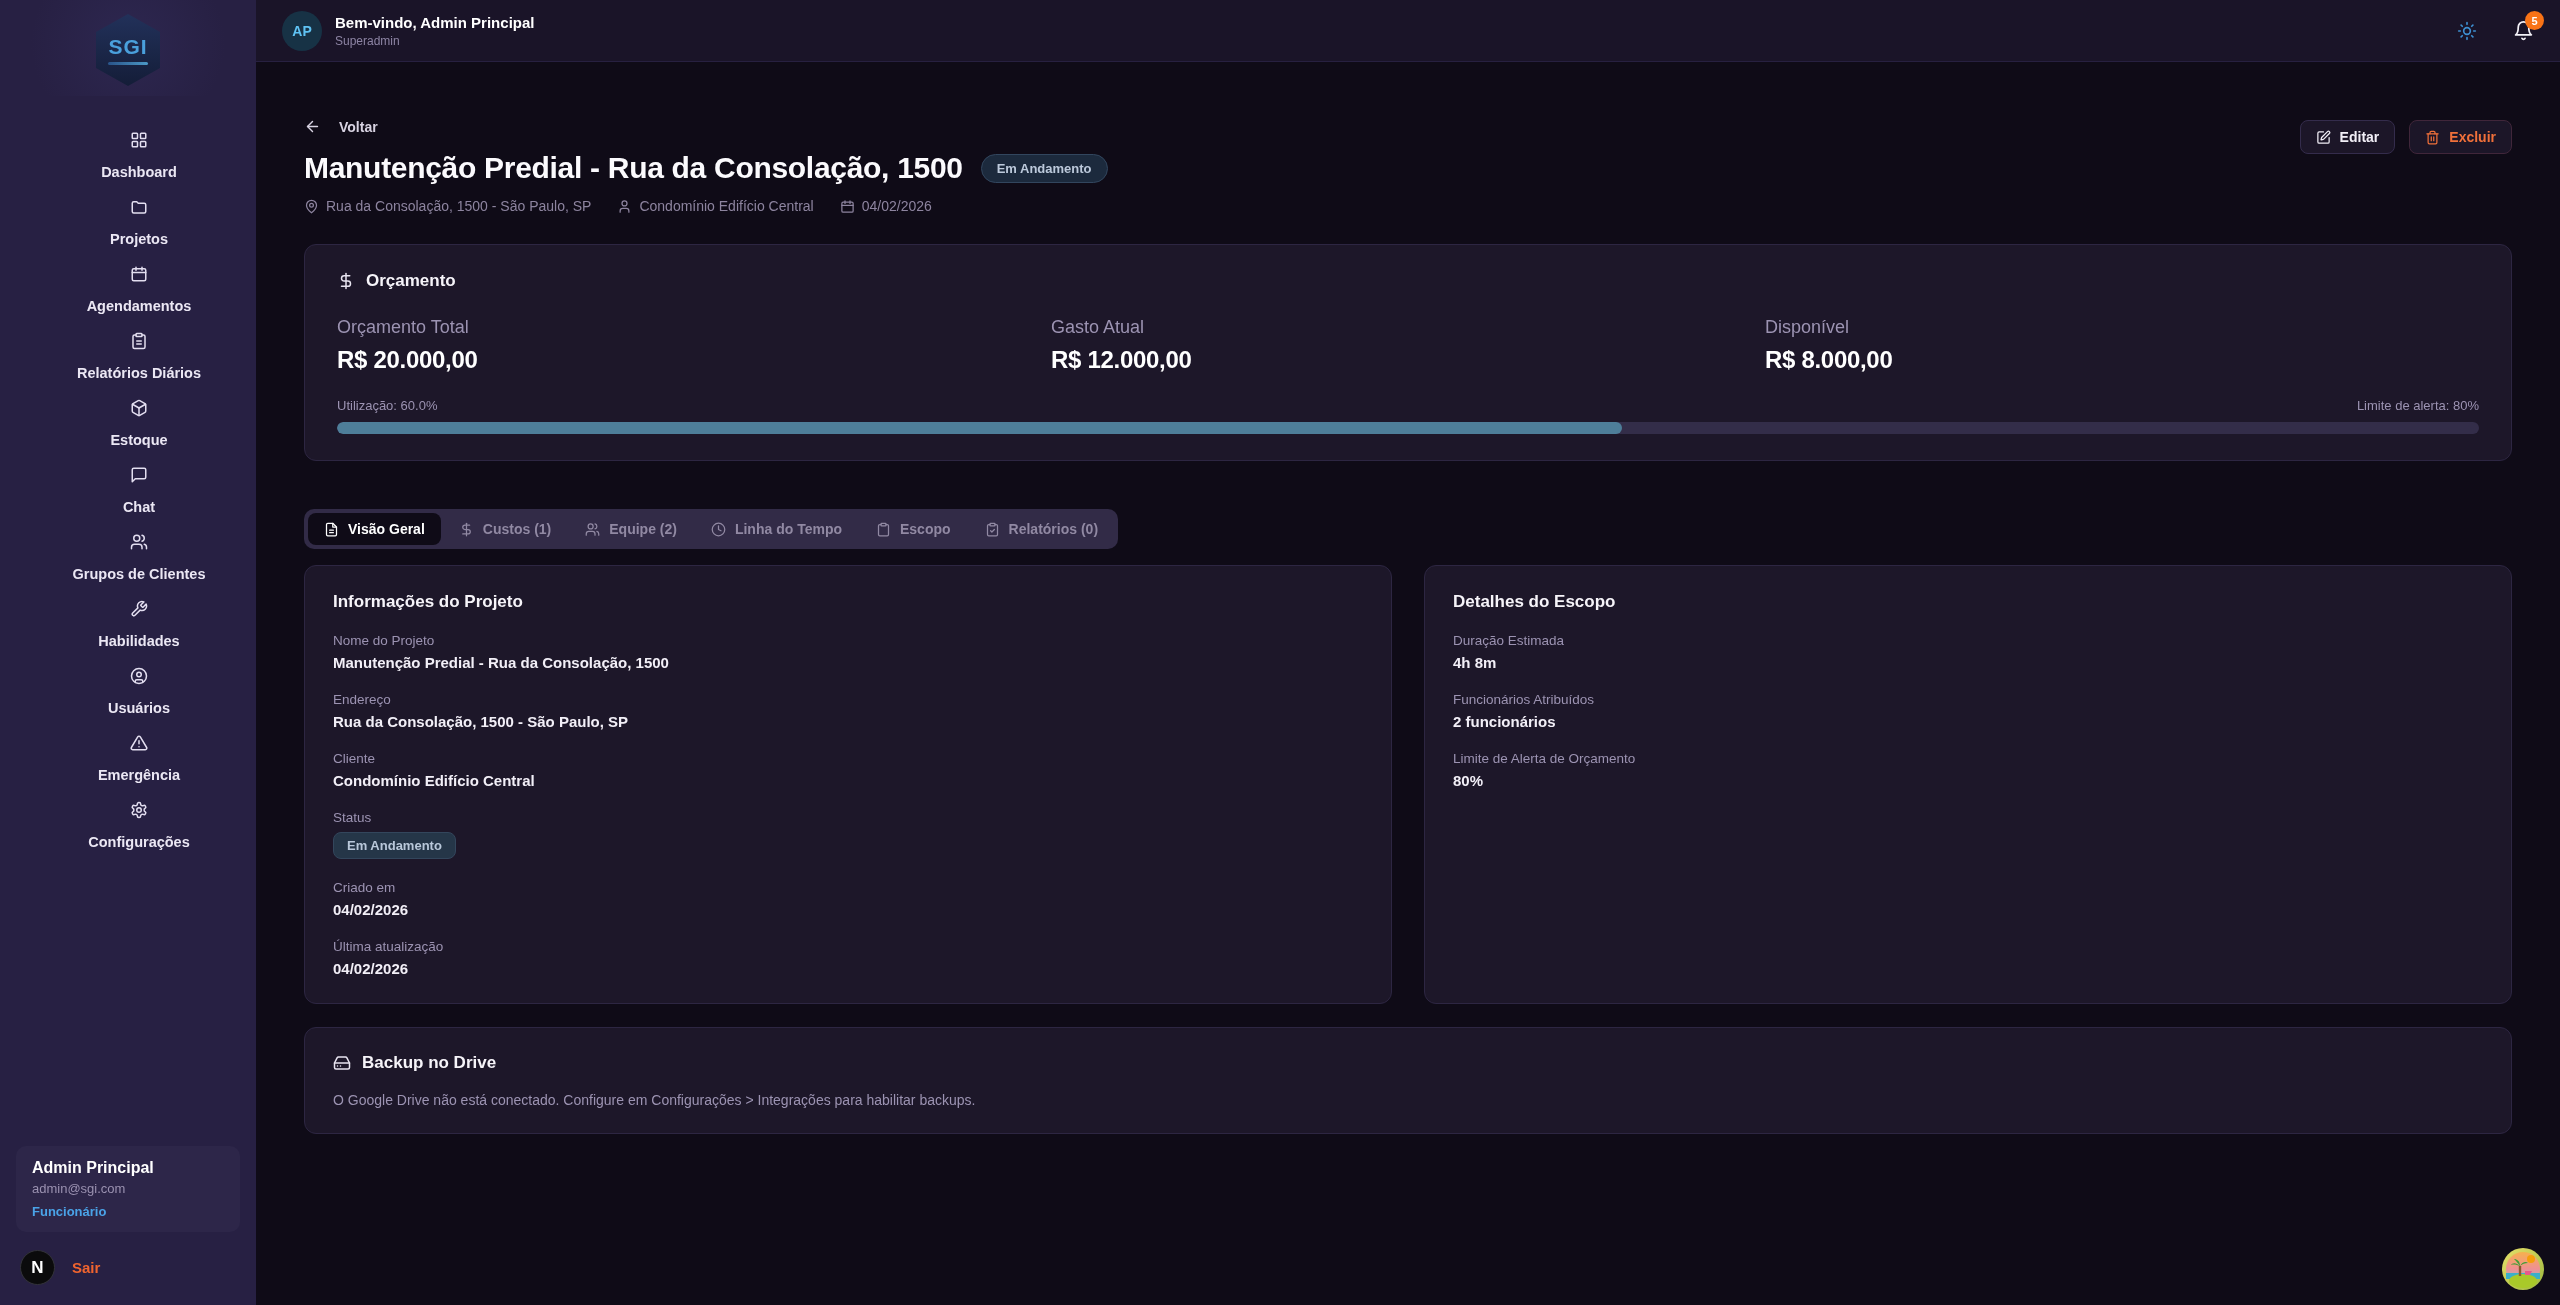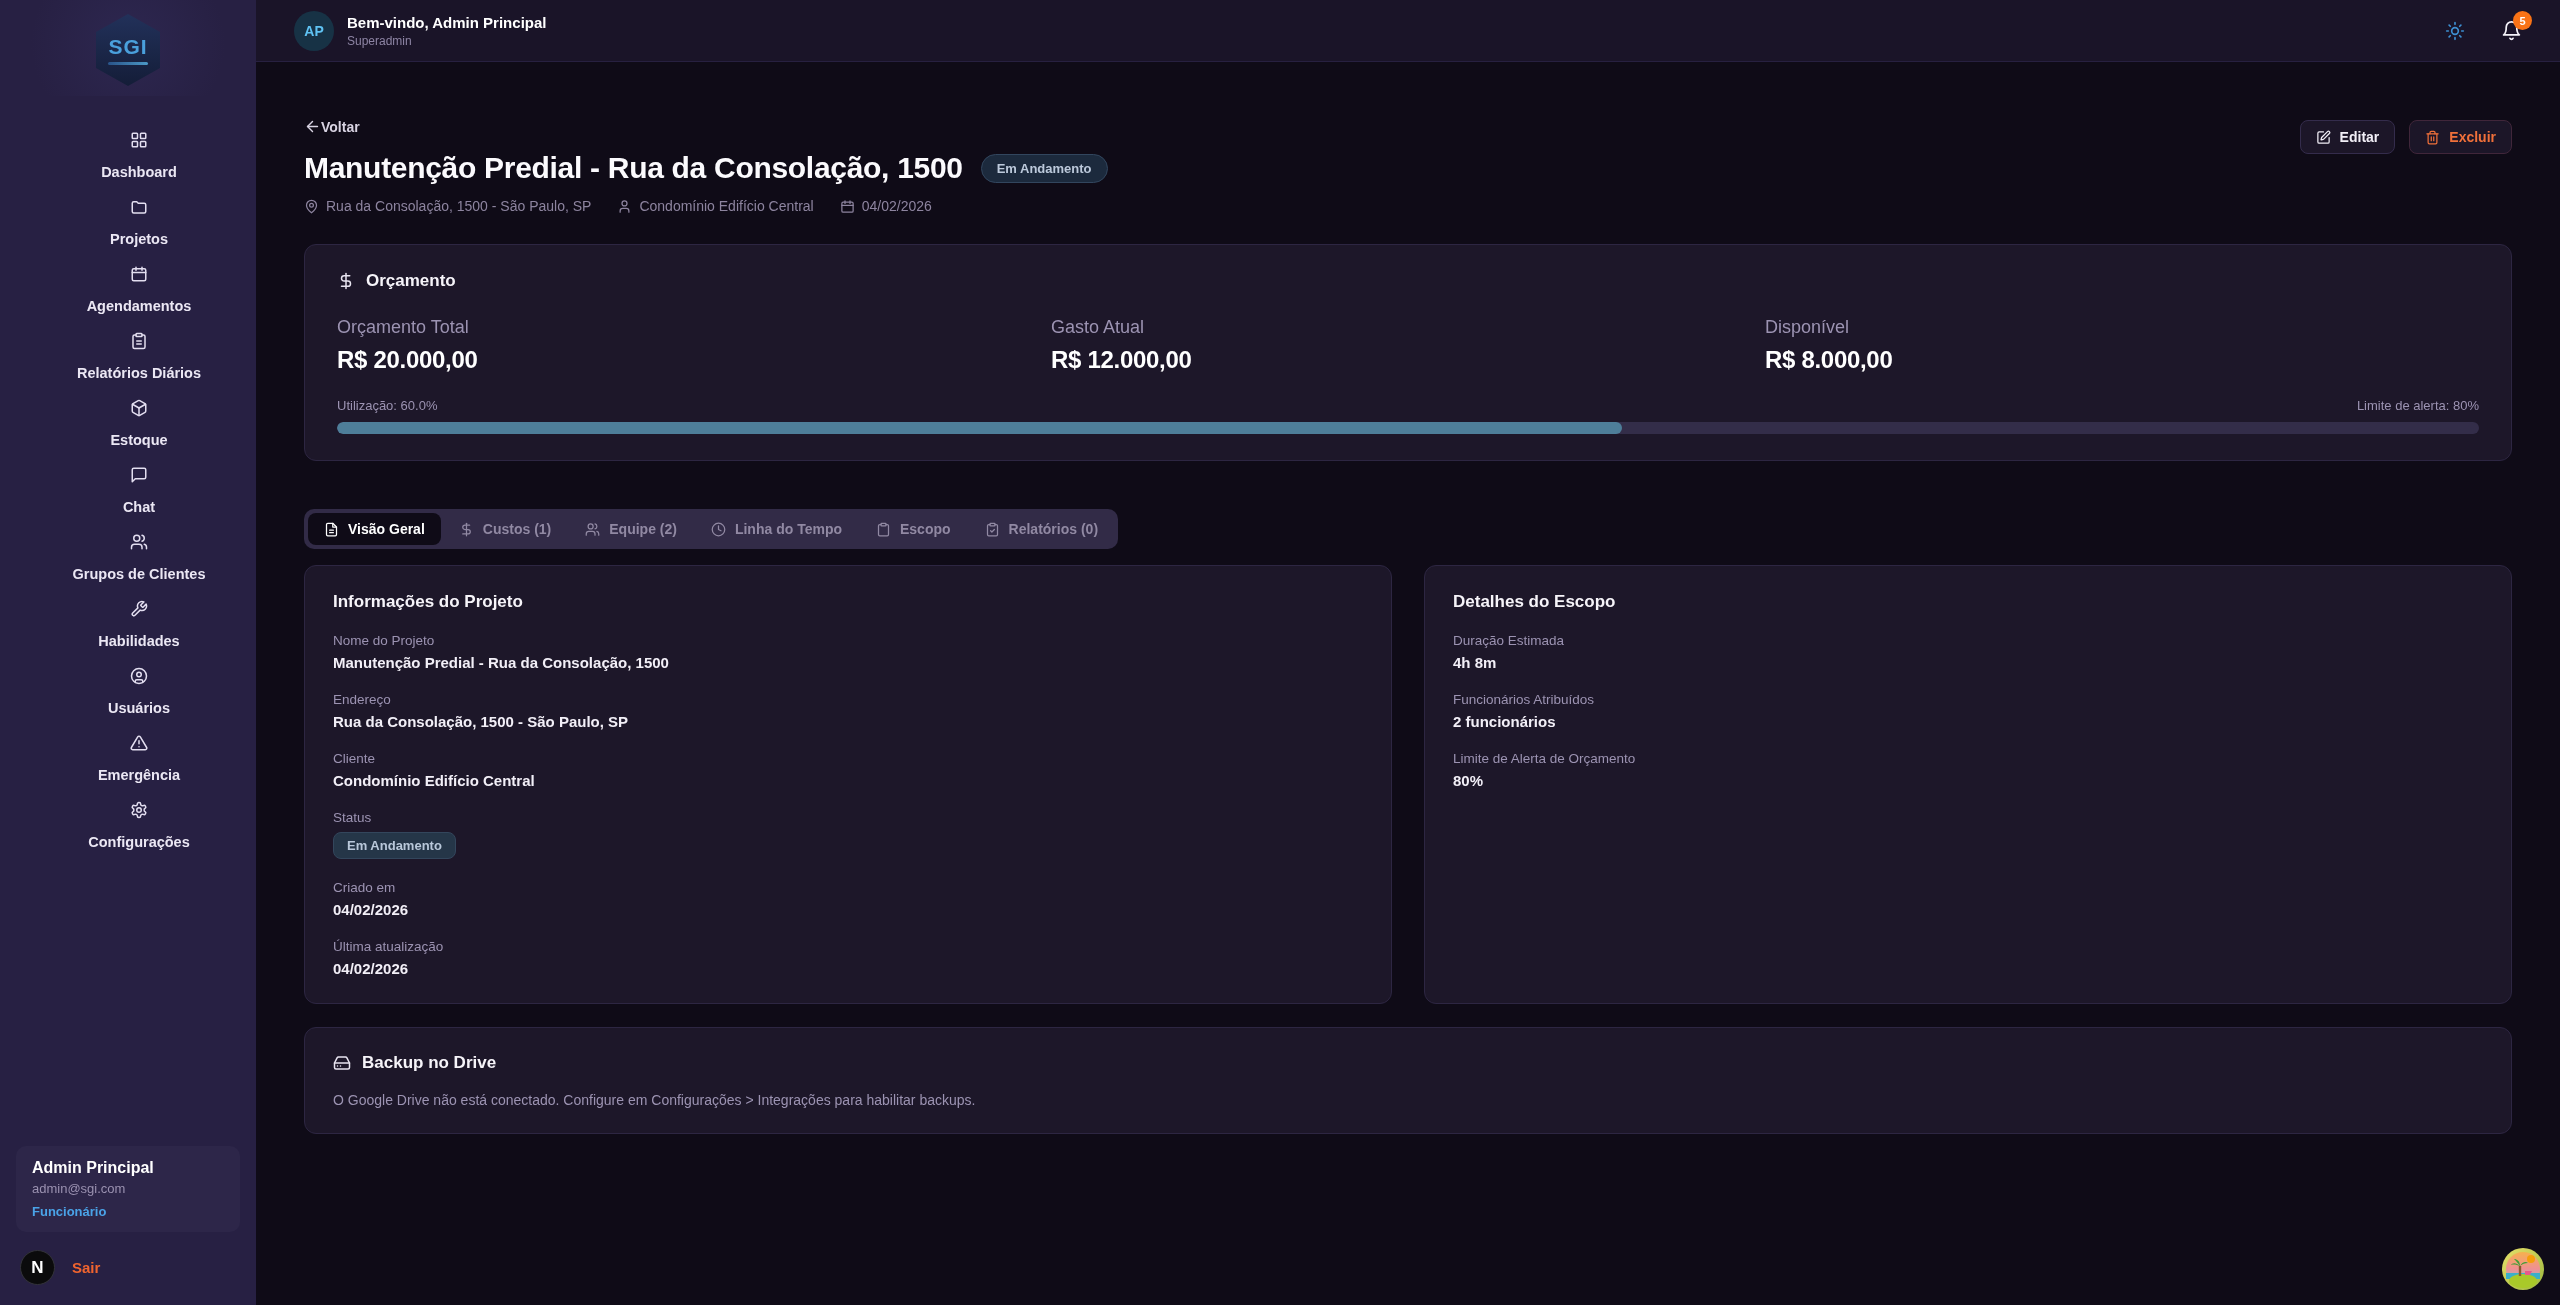--- a/index.html
+++ b/index.html
@@ -54,21 +54,21 @@
   }
   .logout-label { color:#f0642f; font-size:15px; font-weight:600; cursor:pointer; }
 
   
   .right-col { flex:1; display:flex; flex-direction:column; height:100%; }
 
   .topbar {
     height:62px; min-height:62px; background:#1a1428;
     border-bottom:1px solid #272040;
     display:flex; align-items:center; justify-content:space-between;
-    padding:0 38px;
+    padding:0 26px;
   }
   .topbar-left { display:flex; align-items:center; gap:13px; }
   .avatar {
     width:40px; height:40px; border-radius:50%;
     background:#173245; color:#5fc2f2;
     display:flex; align-items:center; justify-content:center;
     font-size:14px; font-weight:700; cursor:pointer;
   }
   .greet { font-size:15px; font-weight:700; color:#ffffff; }
   .greet-sub { font-size:12px; color:#8d84a4; margin-top:3px; }
@@ -78,21 +78,21 @@
   .notif-badge {
     position:absolute; top:-9px; right:-10px;
     min-width:19px; height:19px; border-radius:50%;
     background:#f97316; color:#fff; font-size:11px; font-weight:700;
     display:flex; align-items:center; justify-content:center;
   }
 
   .main { flex:1; padding:56px 48px 0; position:relative; overflow:hidden; }
 
   .page-head { display:flex; justify-content:space-between; align-items:flex-start; }
-  .back-row { display:flex; align-items:flex-end; color:#d8d3e2; cursor:pointer; }
+  .back-row { display:flex; align-items:flex-end; gap:18px; color:#d8d3e2; cursor:pointer; }
   .back-row .back-label { font-size:14px; font-weight:600; }
   .title-row { display:flex; align-items:center; gap:18px; margin-top:16px; }
   .page-title { font-size:30px; font-weight:800; color:#fbfafd; letter-spacing:-.3px; }
   .status-pill {
     background:#1c2a3d; border:1px solid #32465e; color:#bcc9db;
     font-size:13px; font-weight:600; border-radius:999px; padding:6px 15px;
   }
   .meta-row { display:flex; align-items:center; gap:26px; margin-top:13px; color:#8d849f; font-size:14px; }
   .meta-item { display:flex; align-items:center; gap:7px; }
   .meta-item .mic { width:15px; height:15px; }

